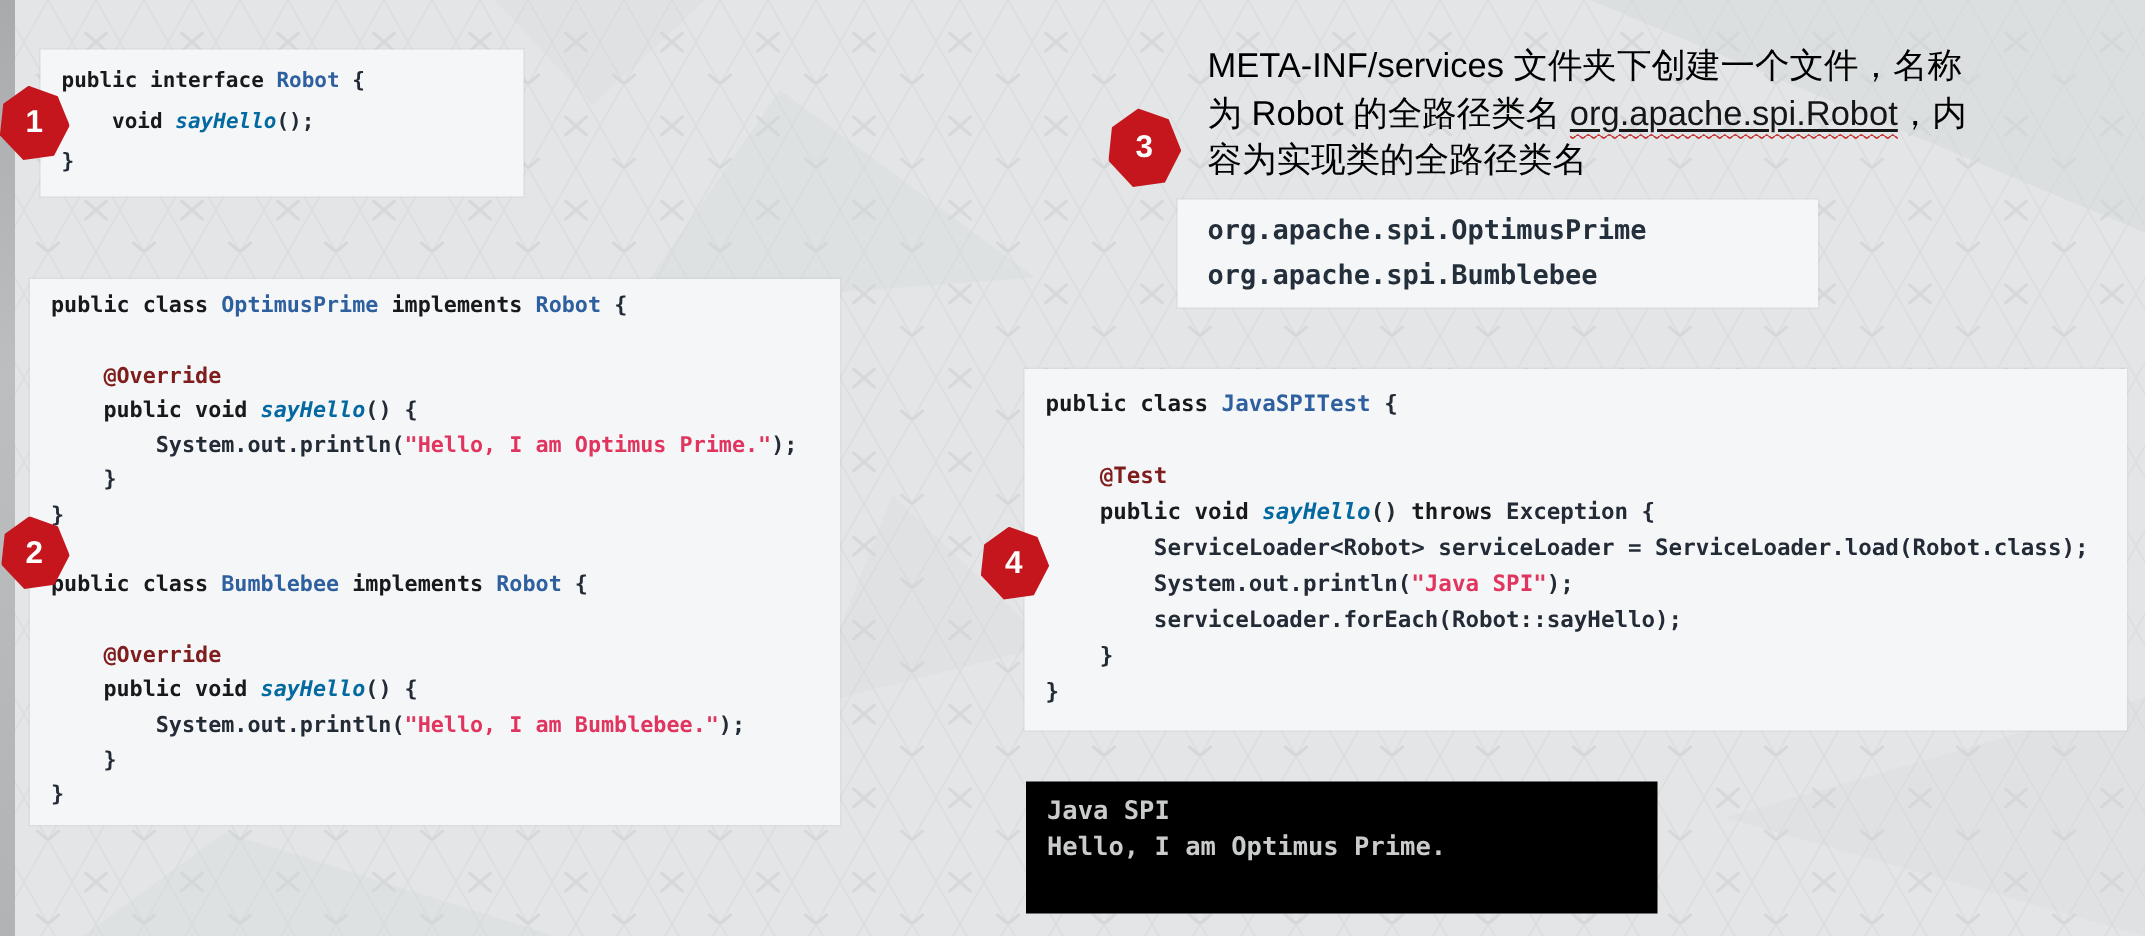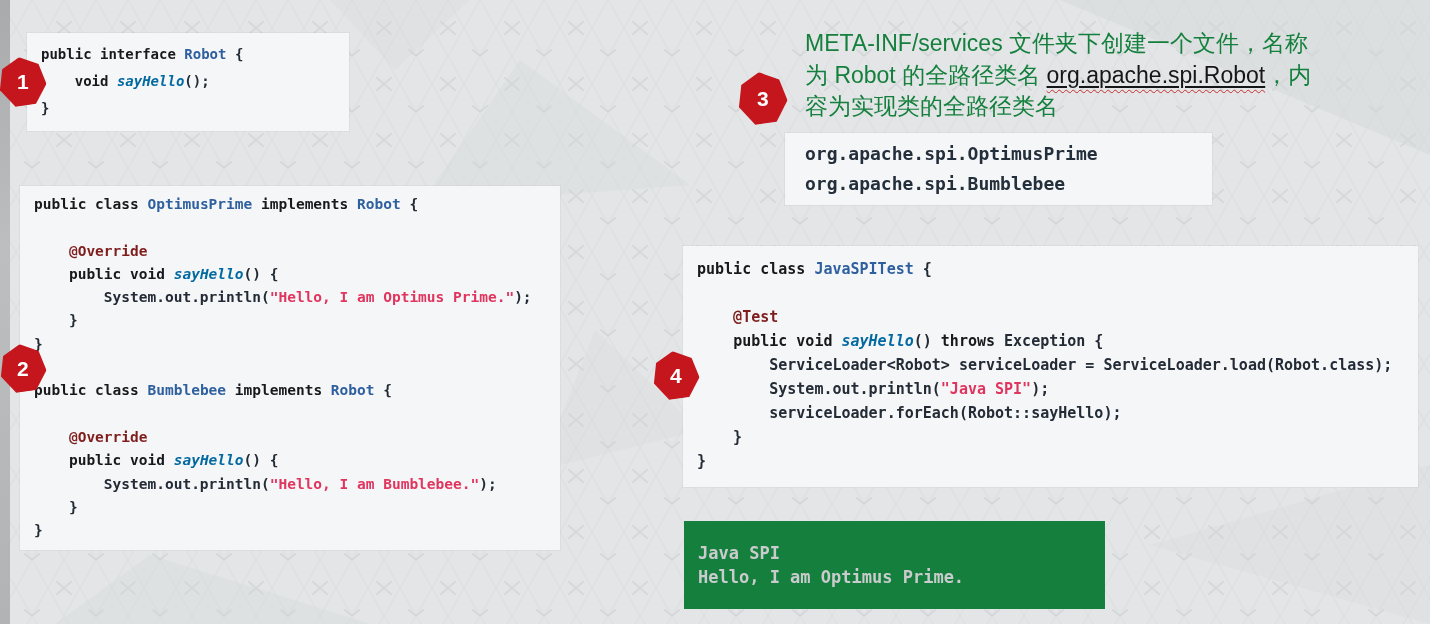--- a/index.html
+++ b/index.html
@@ -19,22 +19,22 @@
     font-family:"DejaVu Sans Mono","Liberation Mono",monospace;
     font-weight:bold;color:#232b36;
     box-shadow:0 0 0 1px rgba(0,0,0,0.03);
   }
   .cl{white-space:pre;}
   #card-interface{left:27px;top:33px;width:322px;height:98px;padding:8px 0 0 14px;font-size:14px;line-height:27px;box-sizing:border-box;}
   #card-impls{left:20px;top:186px;width:540px;height:364px;padding:7px 0 0 14px;font-size:14.5px;line-height:23.3px;box-sizing:border-box;}
   #card-services{left:785px;top:133px;width:427px;height:72px;padding:6px 0 0 20px;font-size:18px;line-height:30px;box-sizing:border-box;}
   #card-test{left:683px;top:246px;width:735px;height:241px;padding:11px 0 0 14px;font-size:15px;line-height:24px;box-sizing:border-box;}
   #console{
-    left:684px;top:521px;width:421px;height:88px;padding:20px 0 0 14px;
-    background:#15803d;font-size:17px;line-height:24px;box-sizing:border-box;
+    left:684px;top:521px;width:421px;height:88px;padding:8px 0 0 14px;
+    background:#000000;font-size:17px;line-height:24px;box-sizing:border-box;
     box-shadow:none;
   }
   
   .tk-k{color:#17191d;}
   .tk-p{color:#232b36;}
   .tk-t{color:#2e5f9f;}
   .tk-m{color:#0369a1;font-style:italic;}
   .tk-a{color:#7f1d1d;}
   .tk-s{color:#e0355f;}
   .tk-f{color:#242f3c;text-align:center;}
@@ -50,21 +50,21 @@
   #badge-1{left:-1px;top:57px;width:47px;height:50px;}
   #badge-2{left:0px;top:344px;width:46px;height:49px;}
   #badge-3{left:738px;top:72px;width:49px;height:53px;}
   #badge-4{left:653px;top:351px;width:46px;height:49px;}
   
   #note3{
     position:absolute;z-index:2;left:805px;top:28px;width:580px;
     font-size:23px;line-height:31.5px;color:#161616;
   }
   #note3 .cl{white-space:pre-wrap;}
-  .tk-n{color:#15803d;text-align:center;}
+  .tk-n{color:#000000;text-align:center;}
   .tk-u{text-decoration:underline;text-decoration-thickness:1.5px;text-underline-offset:3px;}
   .tk-uw{text-decoration:underline wavy #c53030;text-decoration-thickness:1px;text-underline-offset:6px;}
 </style>
 </head>
 <body>
 
 <div id="canvas">
 
   <svg id="bgpattern" width="1430" height="624" xmlns="http://www.w3.org/2000/svg">
     <defs>

